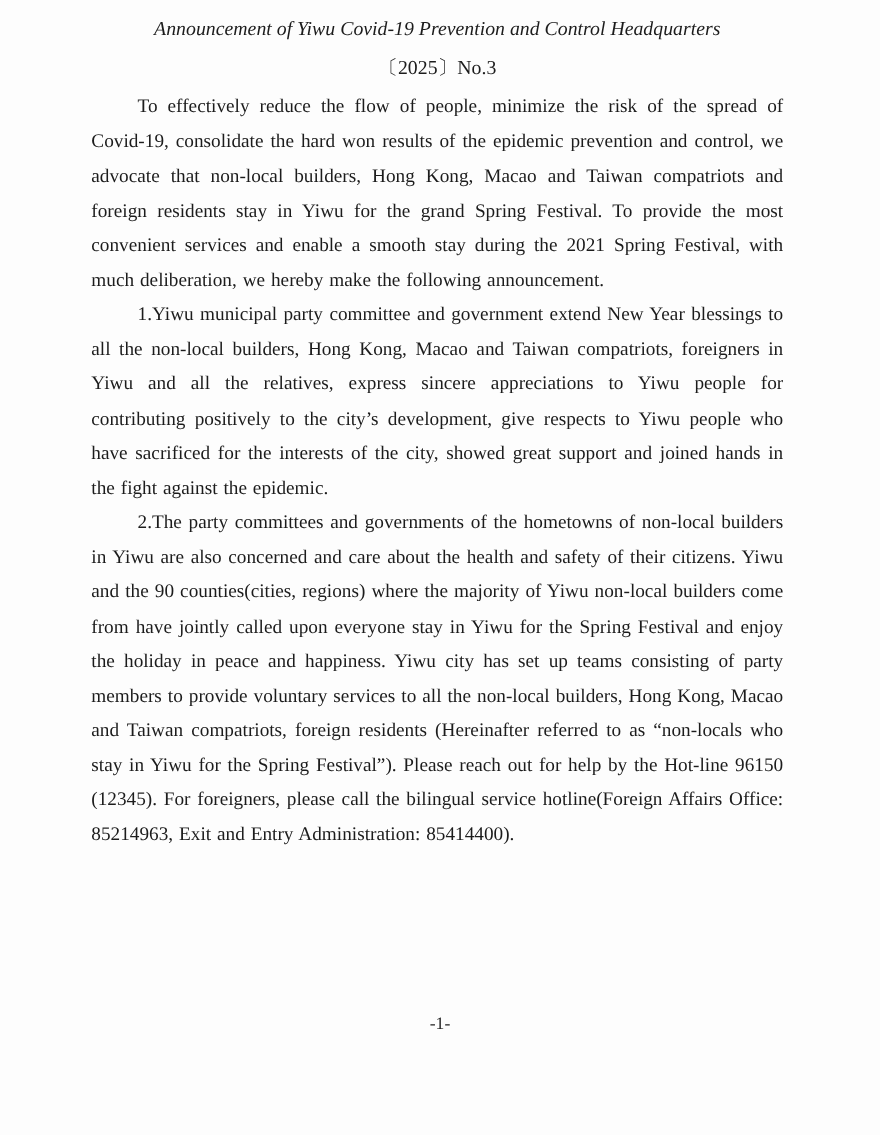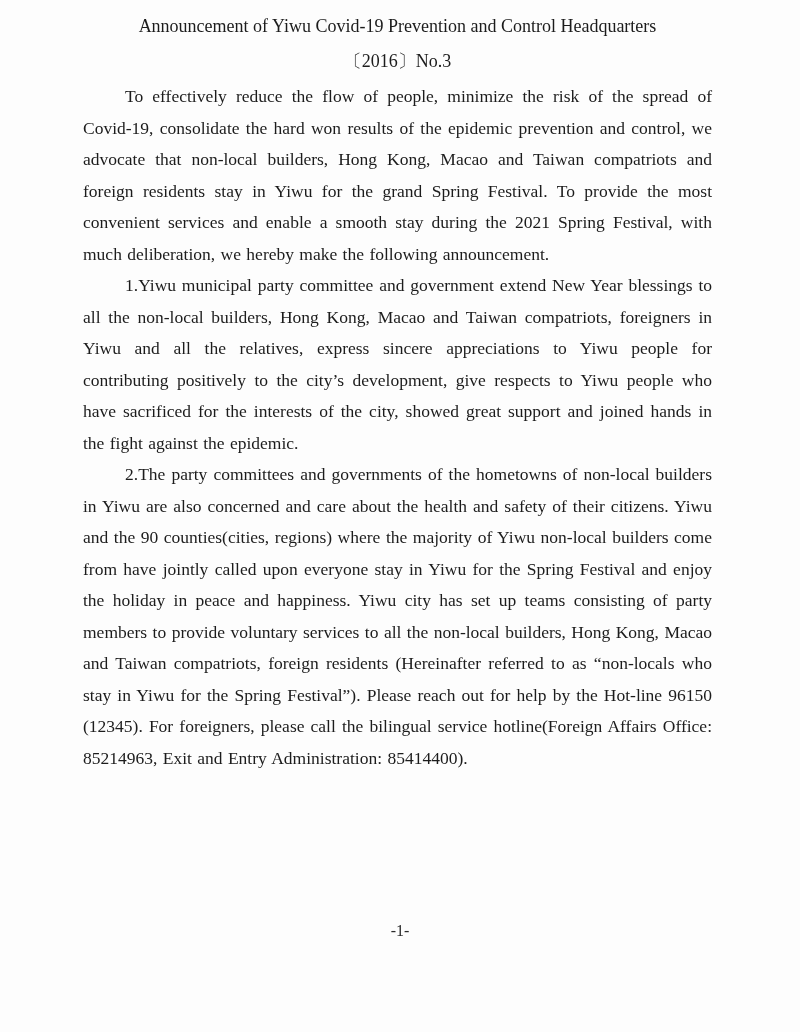--- a/index.html
+++ b/index.html
@@ -16,20 +16,21 @@
     font-family: "Liberation Serif", "DejaVu Serif", serif;
     box-sizing: border-box;
     padding: 9px 88px 0 83px;
     overflow: hidden;
   }
   .doc-title {
     text-align: center;
     font-size: 18px;
     line-height: 35px;
     white-space: nowrap;
+    font-style: italic;
   }
   .doc-number {
     text-align: center;
     font-size: 18px;
     line-height: 35px;
   }
   .doc-date {
     text-align: right;
     font-size: 18px;
     line-height: 35px;
@@ -54,20 +55,20 @@
     text-align: center;
     font-size: 16px;
     color: #2a2a2a;
   }
 </style>
 </head>
 <body>
 
 <div class="page">
   <div class="doc-title">Announcement of Yiwu Covid-19 Prevention and Control Headquarters</div>
-  <div class="doc-number">〔2016〕No.3</div>
+  <div class="doc-number">〔2025〕No.3</div>
   <div class="doc-body">
     <p>To effectively reduce the flow of people, minimize the risk of the spread of Covid-19, consolidate the hard won results of the epidemic prevention and control, we advocate that non-local builders, Hong Kong, Macao and Taiwan compatriots and foreign residents stay in Yiwu for the grand Spring Festival. To provide the most convenient services and enable a smooth stay during the 2021 Spring Festival, with much deliberation, we hereby make the following announcement.</p>
     <p>1.Yiwu municipal party committee and government extend New Year blessings to all the non-local builders, Hong Kong, Macao and Taiwan compatriots, foreigners in Yiwu and all the relatives, express sincere appreciations to Yiwu people for contributing positively to the city’s development, give respects to Yiwu people who have sacrificed for the interests of the city, showed great support and joined hands in the fight against the epidemic.</p>
     <p>2.The party committees and governments of the hometowns of non-local builders in Yiwu are also concerned and care about the health and safety of their citizens. Yiwu and the 90 counties(cities, regions) where the majority of Yiwu non-local builders come from have jointly called upon everyone stay in Yiwu for the Spring Festival and enjoy the holiday in peace and happiness. Yiwu city has set up teams consisting of party members to provide voluntary services to all the non-local builders, Hong Kong, Macao and Taiwan compatriots, foreign residents (Hereinafter referred to as “non-locals who stay in Yiwu for the Spring Festival”). Please reach out for help by the Hot-line 96150 (12345). For foreigners, please call the bilingual service hotline(Foreign Affairs Office: 85214963, Exit and Entry Administration: 85414400).</p>
   </div>
   <div class="page-number">-1-</div>
 </div>
 
 </body></html>

